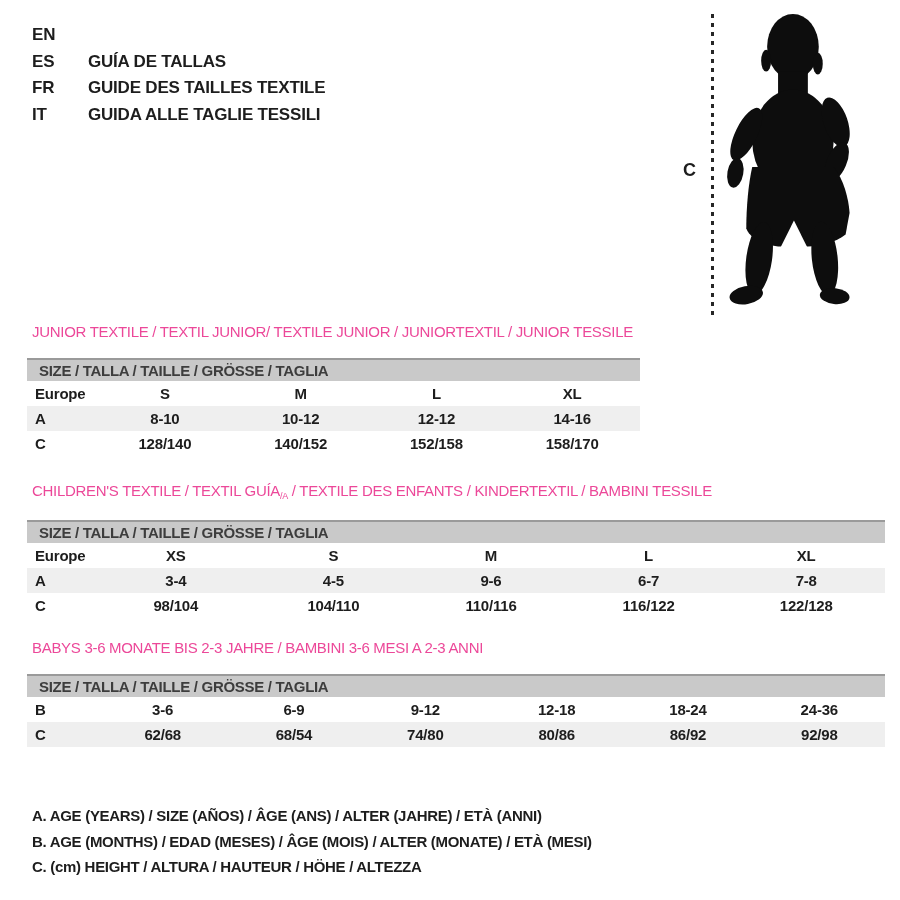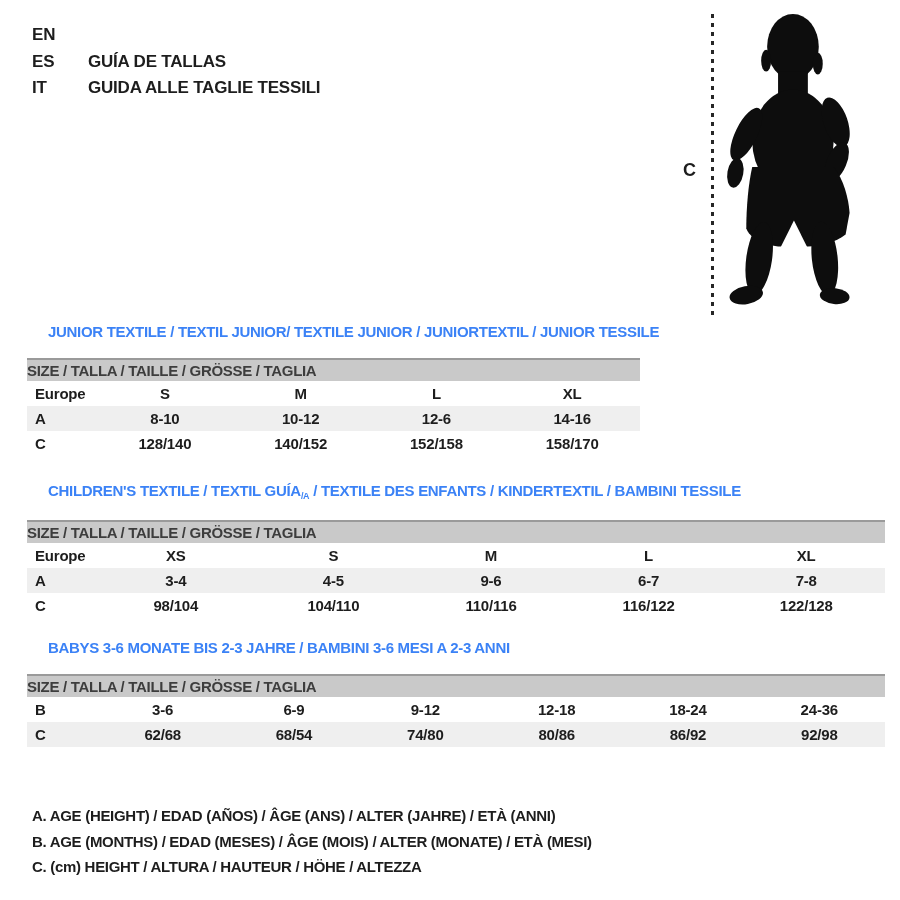--- a/index.html
+++ b/index.html
@@ -17,29 +17,29 @@
   .measure-line {
     position:absolute; left:711px; top:14px; width:3px; height:302px;
     background:repeating-linear-gradient(to bottom,#262626 0 4.5px, transparent 4.5px 9px);
   }
   .measure-label { position:absolute; left:683px; top:160px; font-size:18px; font-weight:bold; }
   .baby-svg { position:absolute; left:722px; top:10px; }
 
   
   .table-section { position:absolute; left:27px; width:860px; }
   .sec0 { top:320px; } .sec1 { top:479px; } .sec2 { top:636px; }
-  .sec-heading { font-size:15px; font-weight:bold; letter-spacing:-0.3px; line-height:23px; margin-left:21px; color:#3b82f6; white-space:nowrap; }
+  .sec-heading { font-size:15px; font-weight:normal; letter-spacing:-0.3px; line-height:23px; margin-left:5px; color:#ec4899; white-space:nowrap; }
   .sub { font-size:9px; vertical-align:-3px; }
   .size-table { box-sizing:border-box; }
   .sec0 .size-table { margin-top:15px; width:613px; }
   .sec1 .size-table { margin-top:12px; width:858px; }
   .sec2 .size-table { margin-top:15px; width:858px; }
   .band {
     height:23px; background:#c9c9c9; border-top:2px solid #9a9a9a;
-    display:flex; align-items:center; padding-left:0; box-sizing:border-box;
+    display:flex; align-items:center; padding-left:12px; box-sizing:border-box;
     font-size:15px; font-weight:bold; letter-spacing:-0.3px; color:#3d3d3d;
   }
   .trow { display:flex; height:25px; align-items:center; font-size:15px; font-weight:bold; letter-spacing:-0.2px; }
   .trow.shaded { background:#efefef; }
   .tlabel { width:70px; padding-left:8px; box-sizing:border-box; }
   .tcell { flex:1; text-align:center; }
 
   
   .legend { position:absolute; left:32px; top:803px; }
   .legend-line { font-size:15px; font-weight:bold; letter-spacing:-0.3px; line-height:25.5px; white-space:nowrap; }
@@ -49,20 +49,24 @@
 
 <div class="canvas">
 
   <div class="lang-block" id="lang-block">
       <div class="lang-row">
         <span class="lang-code">EN</span>
       </div>
       <div class="lang-row">
         <span class="lang-code">ES</span>
         <span class="lang-label">GUÍA DE TALLAS</span>
+      </div>
+      <div class="lang-row">
+        <span class="lang-code">FR</span>
+        <span class="lang-label">GUIDE DES TAILLES TEXTILE</span>
       </div>
       <div class="lang-row">
         <span class="lang-code">IT</span>
         <span class="lang-label">GUIDA ALLE TAGLIE TESSILI</span>
       </div>
     </div>
 
   <div class="measure-line"></div>
   <div class="measure-label">C</div>
 
@@ -96,21 +100,21 @@
             <div class="tlabel">Europe</div>
             <div class="tcell">S</div>
             <div class="tcell">M</div>
             <div class="tcell">L</div>
             <div class="tcell">XL</div>
           </div>
           <div class="trow shaded">
             <div class="tlabel">A</div>
             <div class="tcell">8-10</div>
             <div class="tcell">10-12</div>
-            <div class="tcell">12-6</div>
+            <div class="tcell">12-12</div>
             <div class="tcell">14-16</div>
           </div>
           <div class="trow">
             <div class="tlabel">C</div>
             <div class="tcell">128/140</div>
             <div class="tcell">140/152</div>
             <div class="tcell">152/158</div>
             <div class="tcell">158/170</div>
           </div>
         </div>
@@ -165,18 +169,18 @@
             <div class="tcell">74/80</div>
             <div class="tcell">80/86</div>
             <div class="tcell">86/92</div>
             <div class="tcell">92/98</div>
           </div>
         </div>
       </section>
     </div>
 
   <div class="legend" id="legend">
-      <div class="legend-line">A. AGE (HEIGHT) / EDAD (AÑOS) / ÂGE (ANS) / ALTER (JAHRE) / ETÀ (ANNI)</div>
+      <div class="legend-line">A. AGE (YEARS) / SIZE (AÑOS) / ÂGE (ANS) / ALTER (JAHRE) / ETÀ (ANNI)</div>
       <div class="legend-line">B. AGE (MONTHS) / EDAD (MESES) / ÂGE (MOIS) / ALTER (MONATE) / ETÀ (MESI)</div>
       <div class="legend-line">C. (cm) HEIGHT / ALTURA / HAUTEUR / HÖHE / ALTEZZA</div>
     </div>
 
 </div>
 
 </body></html>

